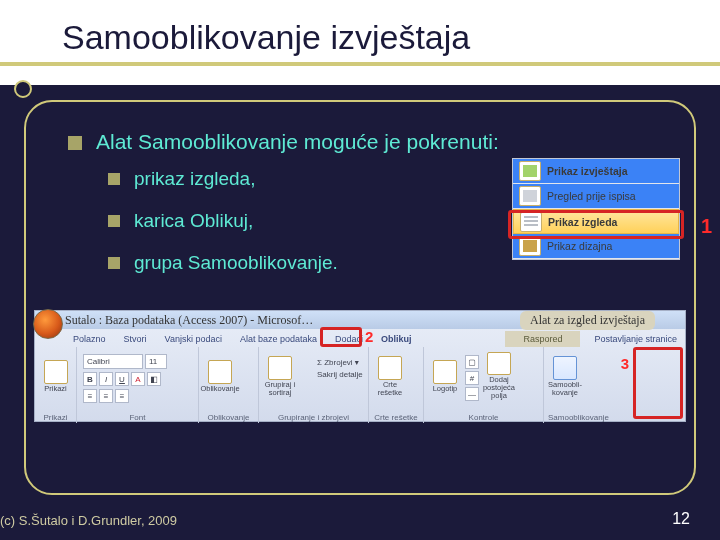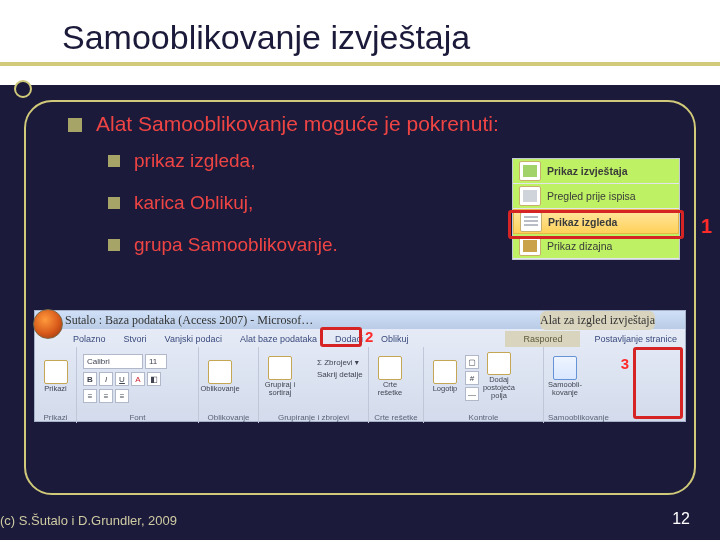--- a/index.html
+++ b/index.html
@@ -42,33 +42,33 @@
     position: absolute;
     left: 14px; top: 80px;
     width: 18px; height: 18px;
     border: 2px solid #d0c97a;
     border-radius: 50%;
     background: #1b1a3a;
     z-index: 3;
   }
   .bullets {
     position: absolute;
-    top: 112px; left: 68px;
-    color: #ef4444;
+    top: 130px; left: 68px;
+    color: #5eead4;
     font-size: 21px;
   }
   .b1 { display:flex; align-items:flex-start; margin-bottom: 14px; }
   .sq { display:inline-block; width:14px; height:14px; background:#a7a468; margin-right:14px; margin-top:6px; flex-shrink:0;}
   .sub { margin-left: 40px; font-size: 19px; margin-bottom: 20px; display:flex; align-items:flex-start;}
   .sub .sq { width:12px; height:12px; margin-top:5px;}
   .viewmenu {
     position: absolute;
     top: 158px; right: 40px;
     width: 168px;
-    background: #bef264;
+    background: #3b82f6;
     border: 1px solid #c1c7d5;
     font-size: 10.5px;
     color: #3a3a3a;
   }
   .viewmenu .row { display:flex; align-items:center; height: 25px; padding: 2px 6px; gap:6px; border-bottom:1px solid #e2e5ec;}
   .viewmenu .row.sel { background: linear-gradient(#ffe7a0,#ffd15a); border:1px solid #e8b646;}
   .viewmenu .vicon { width:22px; height:20px; background:#fff; border:1px solid #c8af6a; border-radius:2px; position:relative; flex-shrink:0;}
   .viewmenu .vicon::after{content:"";position:absolute;top:3px;left:3px;right:3px;bottom:3px;}
   .vicon.i1::after{background:linear-gradient(#a2d36b,#a2d36b);}
   .vicon.i2::after{background:linear-gradient(#cfd3da,#cfd3da);}
@@ -200,29 +200,29 @@
       <span>Prikaz dizajna</span>
     </div>
 </div>
 <div class="redbox1"></div>
 <div class="red1-label">1</div>
 
 <div class="ribbon">
   <div class="officebtn"></div>
   <div class="titlebar">
     <span>Sutalo : Baza podataka (Access 2007) - Microsof…</span>
-    <span style="margin-left:auto;background:#d9d4be;padding:2px 0;border-radius:6px;">Alat za izgled izvještaja</span>
+    <span style="margin-left:auto;background:#d9d4be;padding:2px 10px;border-radius:6px;">Alat za izgled izvještaja</span>
   </div>
   <div class="tabs">
     <div class="tab">Polazno</div>
     <div class="tab">Stvori</div>
     <div class="tab">Vanjski podaci</div>
     <div class="tab">Alat baze podataka</div>
     <div class="tab">Dodaci</div>
-    <div class="tab" style="font-weight:normal;">Oblikuj</div>
+    <div class="tab" style="font-weight:bold;">Oblikuj</div>
     <div class="tab context">Raspored</div>
     <div class="tab">Postavljanje stranice</div>
   </div>
   <div class="groups">
     <div class="grp" style="width:42px;">
       <div class="gbody">
           <div class="btn-lg">
             <div class="bicon"></div>
             <span>Prikazi</span>
           </div>

